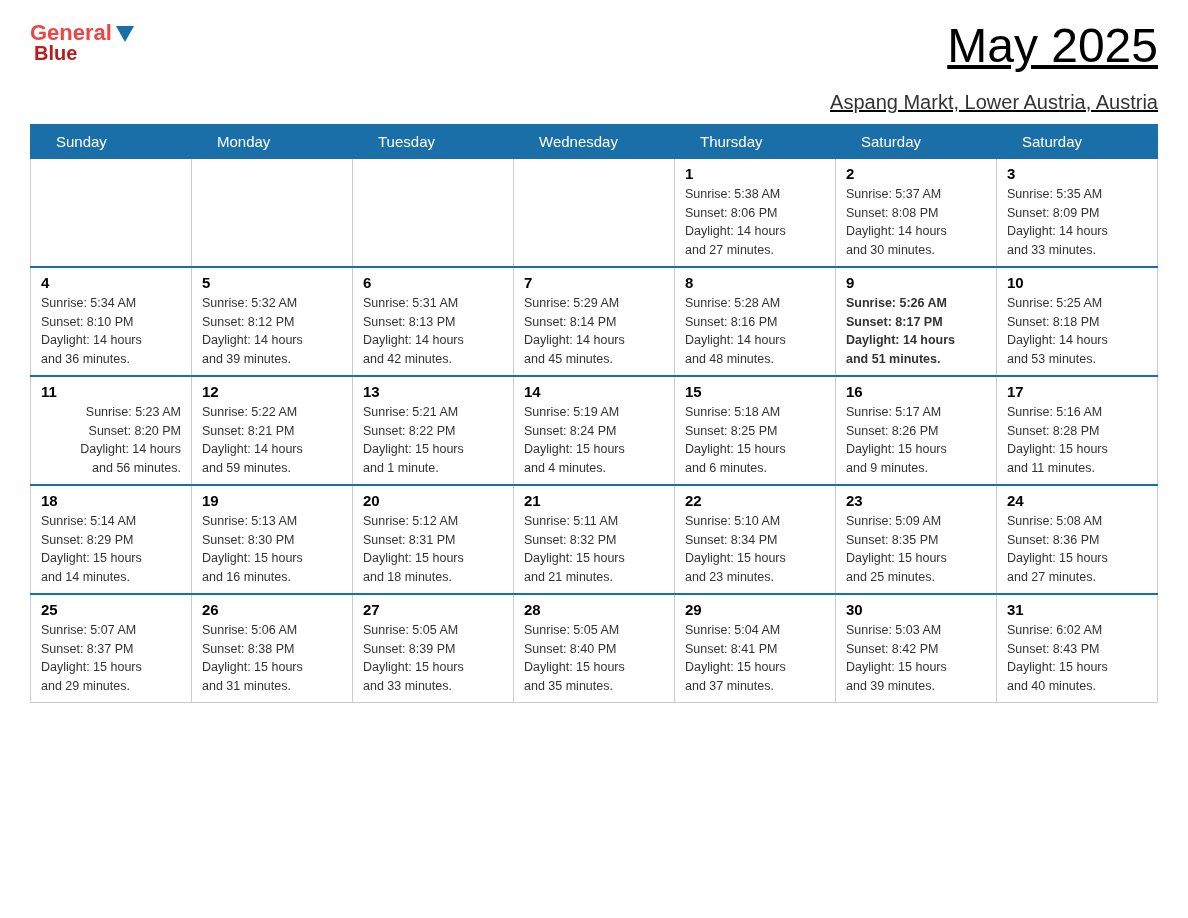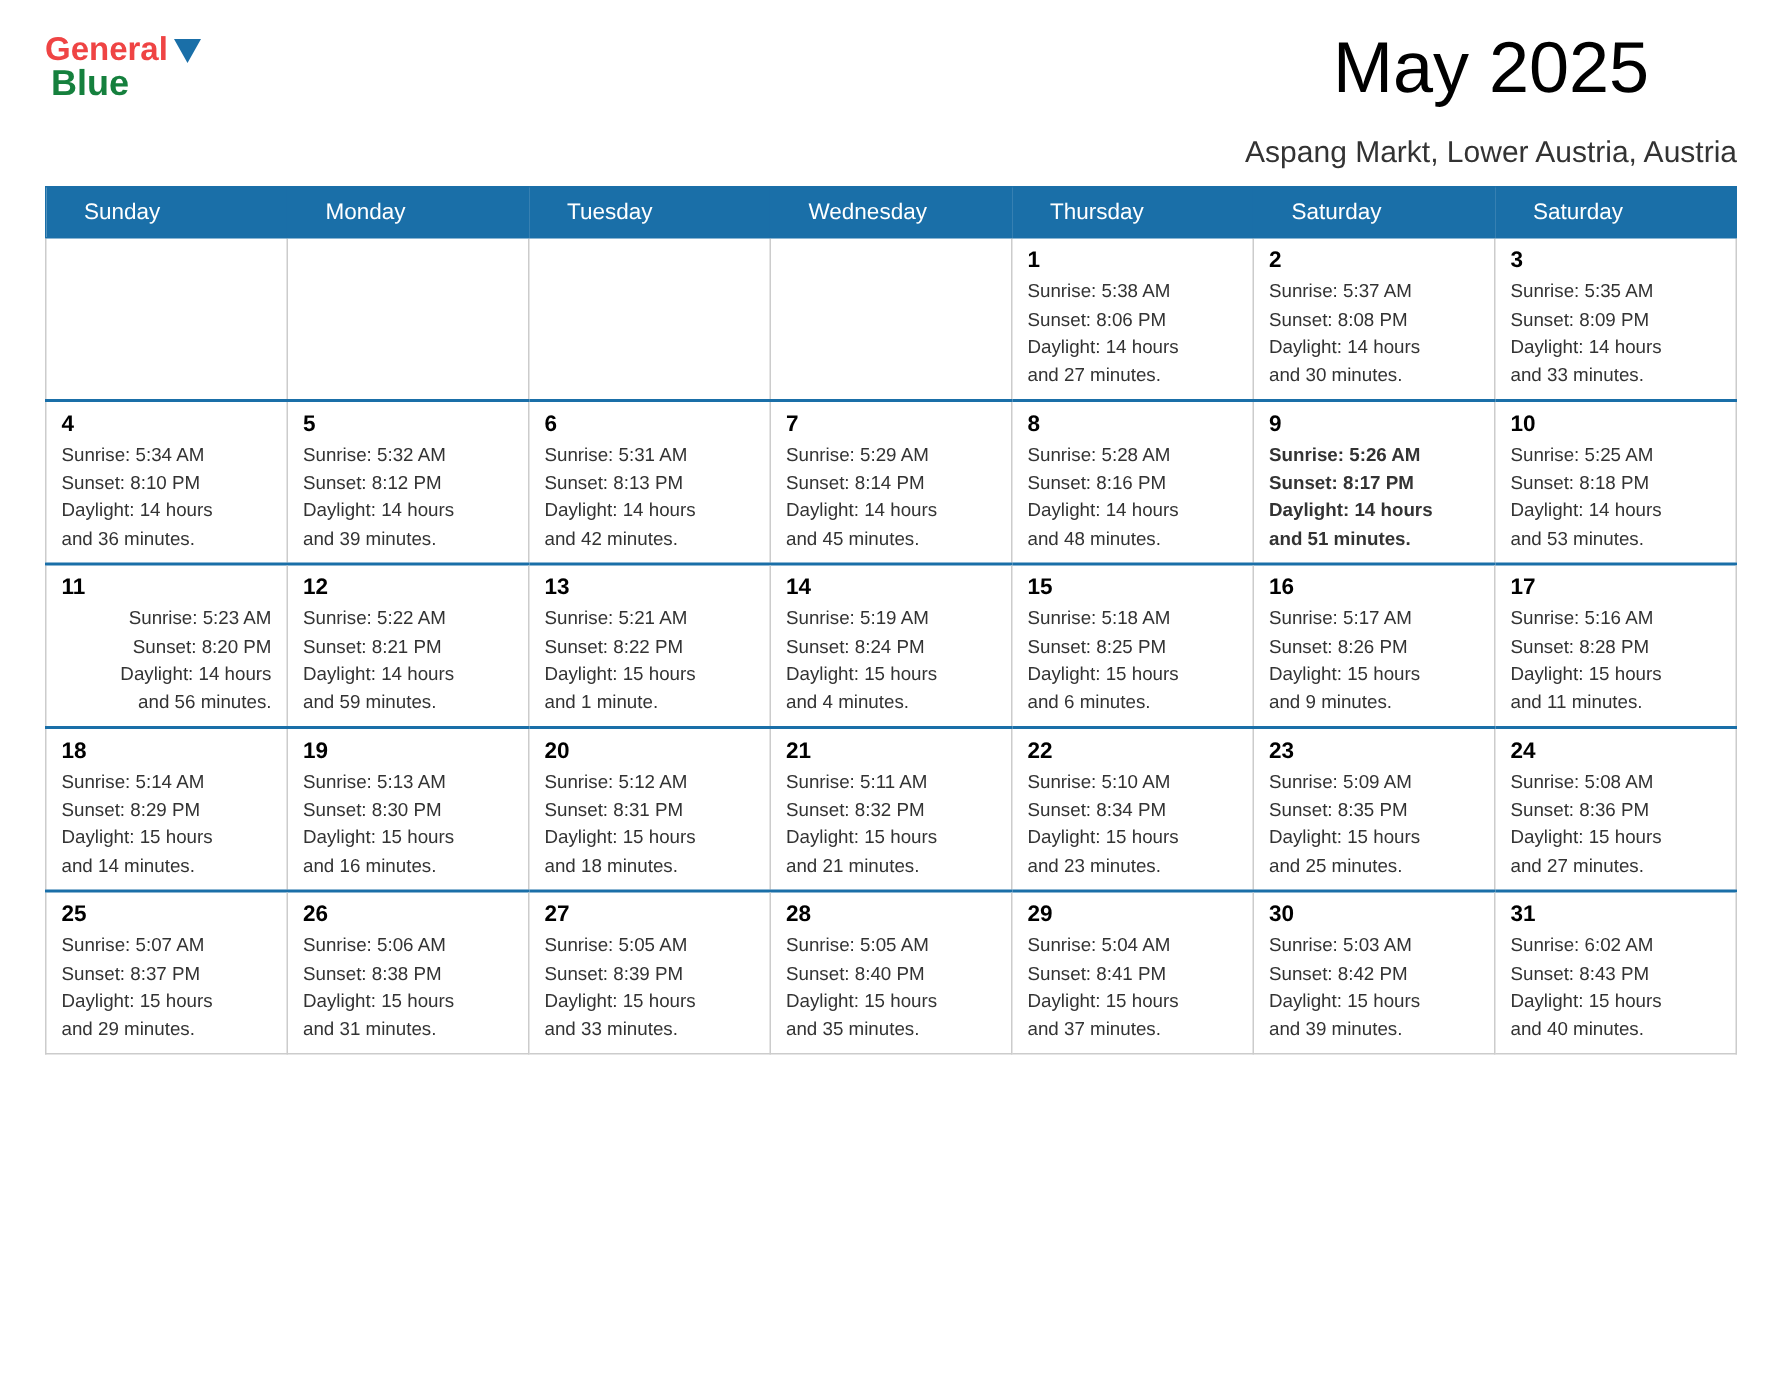--- a/index.html
+++ b/index.html
@@ -20,26 +20,27 @@
       display: flex;
       align-items: center;
       gap: 4px;
     }
     .logo-text-general {
       font-size: 22px;
       font-weight: bold;
       color: #ef4444;
     }
     .logo-text-blue {
-      font-size: 24px;
+      font-size: 20px;
       font-weight: bold;
-      color: #15803d;
+      color: #b91c1c;
     }
     .title-area {
-      text-align: center;
+      text-align: right;
+      text-decoration: underline;
     }
     .month-title {
       font-size: 48px;
       font-weight: normal;
       color: #000;
       line-height: 1.1;
     }
     .location-title {
       font-size: 20px;
       color: #333;

